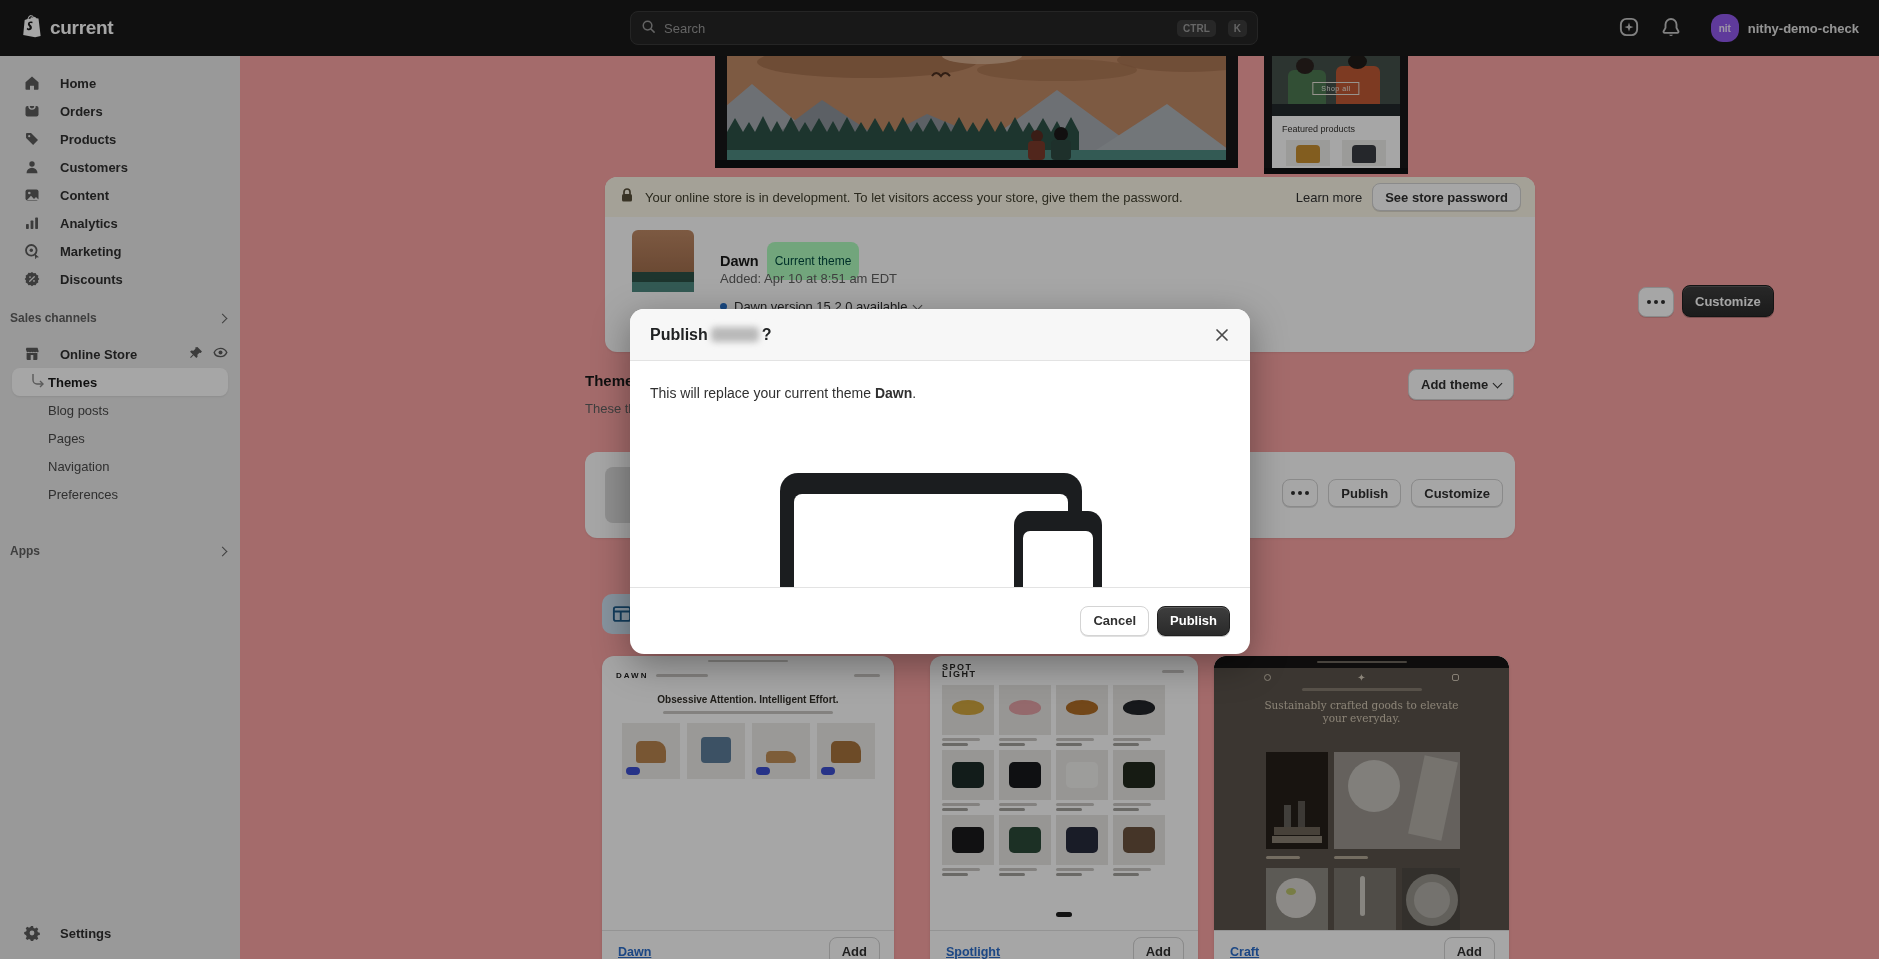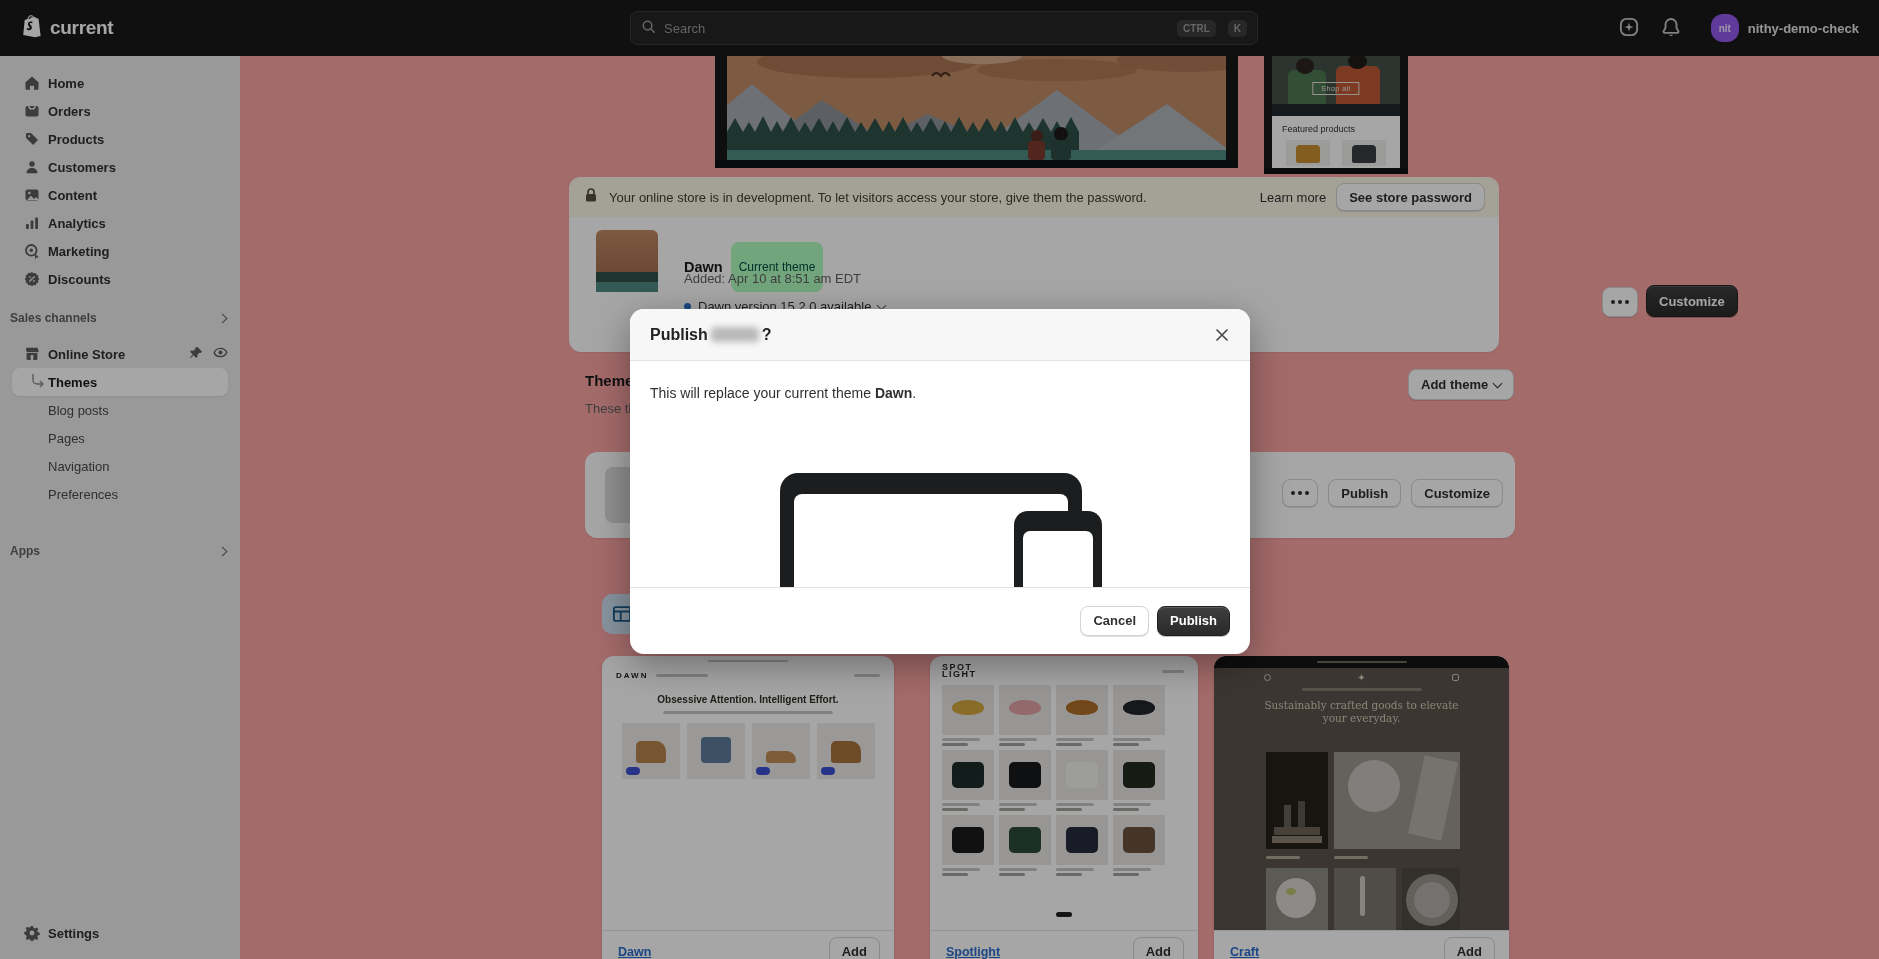--- a/index.html
+++ b/index.html
@@ -14,21 +14,21 @@
   .searchbox { position:absolute; left:630px; top:11px; width:628px; height:34px; background:#262626; border:1px solid #3a3a3a; border-radius:8px; display:flex; align-items:center; padding:0 10px; gap:8px; }
   .searchbox .ph { color:#9a9a9a; font-size:13px; flex:1; }
   .kbd { background:#3d3d3d; color:#9d9d9d; font-size:10px; font-weight:bold; border-radius:5px; padding:3px 6px; margin-left:4px; }
   .tb-ico { position:absolute; top:17px; width:22px; height:22px; color:#c6c6c6; }
   .userchip { position:absolute; right:14px; top:11px; height:34px; display:flex; align-items:center; gap:9px; padding:0 6px; border-radius:8px; }
   .avatar { width:28px; height:28px; border-radius:12px; background:#9359ef; color:#f4eaff; font-size:10px; font-weight:bold; display:flex; align-items:center; justify-content:center; }
   .username { color:#e3e3e3; font-size:13px; font-weight:600; }
 
   
   .sidebar { position:absolute; left:0; top:56px; width:240px; height:903px; background:#ebebeb; padding-top:13px; z-index:5; }
-  .sb-item { height:28px; display:flex; align-items:center; gap:8px; padding:0 12px 0 24px; color:#303030; font-size:13px; font-weight:600; }
+  .sb-item { height:28px; display:flex; align-items:center; gap:20px; padding:0 12px 0 24px; color:#303030; font-size:13px; font-weight:600; }
   .sb-ico { width:16px; height:16px; flex:0 0 16px; color:#5c5c5c; }
   .sb-ico svg { display:block; }
   .sb-sec { height:24px; display:flex; align-items:center; justify-content:space-between; padding:0 14px 0 10px; color:#616161; font-size:12px; font-weight:600; }
   .sb-sub { height:28px; display:flex; align-items:center; padding-left:48px; color:#4a4a4a; font-size:13px; font-weight:500; position:relative; }
   .sb-selected { background:#fff; margin:0 12px; padding-left:36px; border-radius:8px; font-weight:700; color:#1a1a1a; box-shadow:0 1px 2px rgba(0,0,0,.08); }
   .elbow { position:absolute; left:18px; top:5px; width:16px; height:16px; color:#8a8a8a; }
   .rowicons { margin-left:auto; display:flex; gap:10px; align-items:center; color:#5c5c5c; }
   .chev { width:7px; height:7px; border-right:1.6px solid currentColor; border-bottom:1.6px solid currentColor; display:inline-block; }
   .chev.right { transform:rotate(-45deg); }
   .chev.down { transform:rotate(45deg); margin-top:-3px; }
@@ -48,30 +48,30 @@
   .ph-head { position:absolute; border-radius:50%; }
   .shopall { position:absolute; left:50%; transform:translateX(-50%); top:26px; border:1px solid #e8e4da; color:#efece4; font-size:7px; padding:2px 8px; letter-spacing:.5px; }
   .ph-band { position:absolute; left:0; top:48px; width:100%; height:12px; background:#23282b; }
   .ph-featured { position:absolute; left:10px; top:68px; font-size:9px; color:#33312e; }
   .ph-tile { position:absolute; top:84px; width:44px; height:26px; background:#efeeec; }
   .ph-shirt { position:absolute; left:10px; top:5px; width:24px; height:18px; border-radius:4px 4px 2px 2px; }
   .phone-prev .bezel-b { position:absolute; left:0; bottom:0; width:100%; height:6px; background:#101113; }
 
   
   .card { background:#fff; border-radius:12px; box-shadow:0 1px 2px rgba(0,0,0,.08); }
-  .curr-card { position:absolute; left:329px; top:121px; width:930px; height:175px; }
+  .curr-card { position:absolute; left:365px; top:121px; width:930px; height:175px; }
   .dev-banner { position:absolute; left:0; top:0; width:100%; height:40px; background:#fcf8e8; border-radius:12px 12px 0 0; display:flex; align-items:center; padding:0 14px; gap:10px; }
   .dev-banner .msg { font-size:13px; color:#42402f; }
   .learnmore { margin-left:auto; font-size:13px; color:#303030; font-weight:500; }
   .btn { display:inline-flex; align-items:center; justify-content:center; gap:6px; background:#fff; border:1px solid #d4d4d4; box-shadow:0 1px 0 rgba(0,0,0,.12); border-radius:8px; font-size:13px; font-weight:600; color:#303030; padding:0 12px; height:28px; }
   .btn.dark { background:linear-gradient(#3e3e3e,#2a2a2a); color:#fff; border:1px solid #1f1f1f; box-shadow:inset 0 1px 0 rgba(255,255,255,.16), 0 1px 0 rgba(0,0,0,.25); }
   .thumb { position:absolute; left:27px; top:53px; width:62px; height:76px; border-radius:6px; overflow:hidden; }
   .titlerow { position:absolute; left:115px; top:65px; display:flex; align-items:center; gap:8px; }
   .theme-name { font-size:14.5px; font-weight:700; color:#1a1a1a; }
-  .badge { background:#affebf; color:#014b40; font-size:12px; font-weight:500; border-radius:8px; padding:18px 8px; }
+  .badge { background:#affebf; color:#014b40; font-size:12px; font-weight:500; border-radius:8px; padding:12px 8px; }
   .added { position:absolute; left:115px; top:94px; font-size:13px; color:#616161; }
   .version { position:absolute; left:115px; top:122px; font-size:13px; color:#303030; display:flex; align-items:center; gap:7px; }
   .bluedot { width:7px; height:7px; border-radius:50%; background:#2970c8; }
   .morebtn { width:36px; }
   .dots { display:inline-block; width:4px; height:4px; border-radius:50%; background:#303030; box-shadow:-7px 0 0 #303030, 7px 0 0 #303030; }
 
   
   .lib-head { position:absolute; left:345px; top:316px; font-size:15px; font-weight:700; color:#1a1a1a; }
   .lib-desc { position:absolute; left:345px; top:345px; font-size:13px; color:#616161; }
   .addtheme { position:absolute; left:1168px; top:313px; height:31px; }

